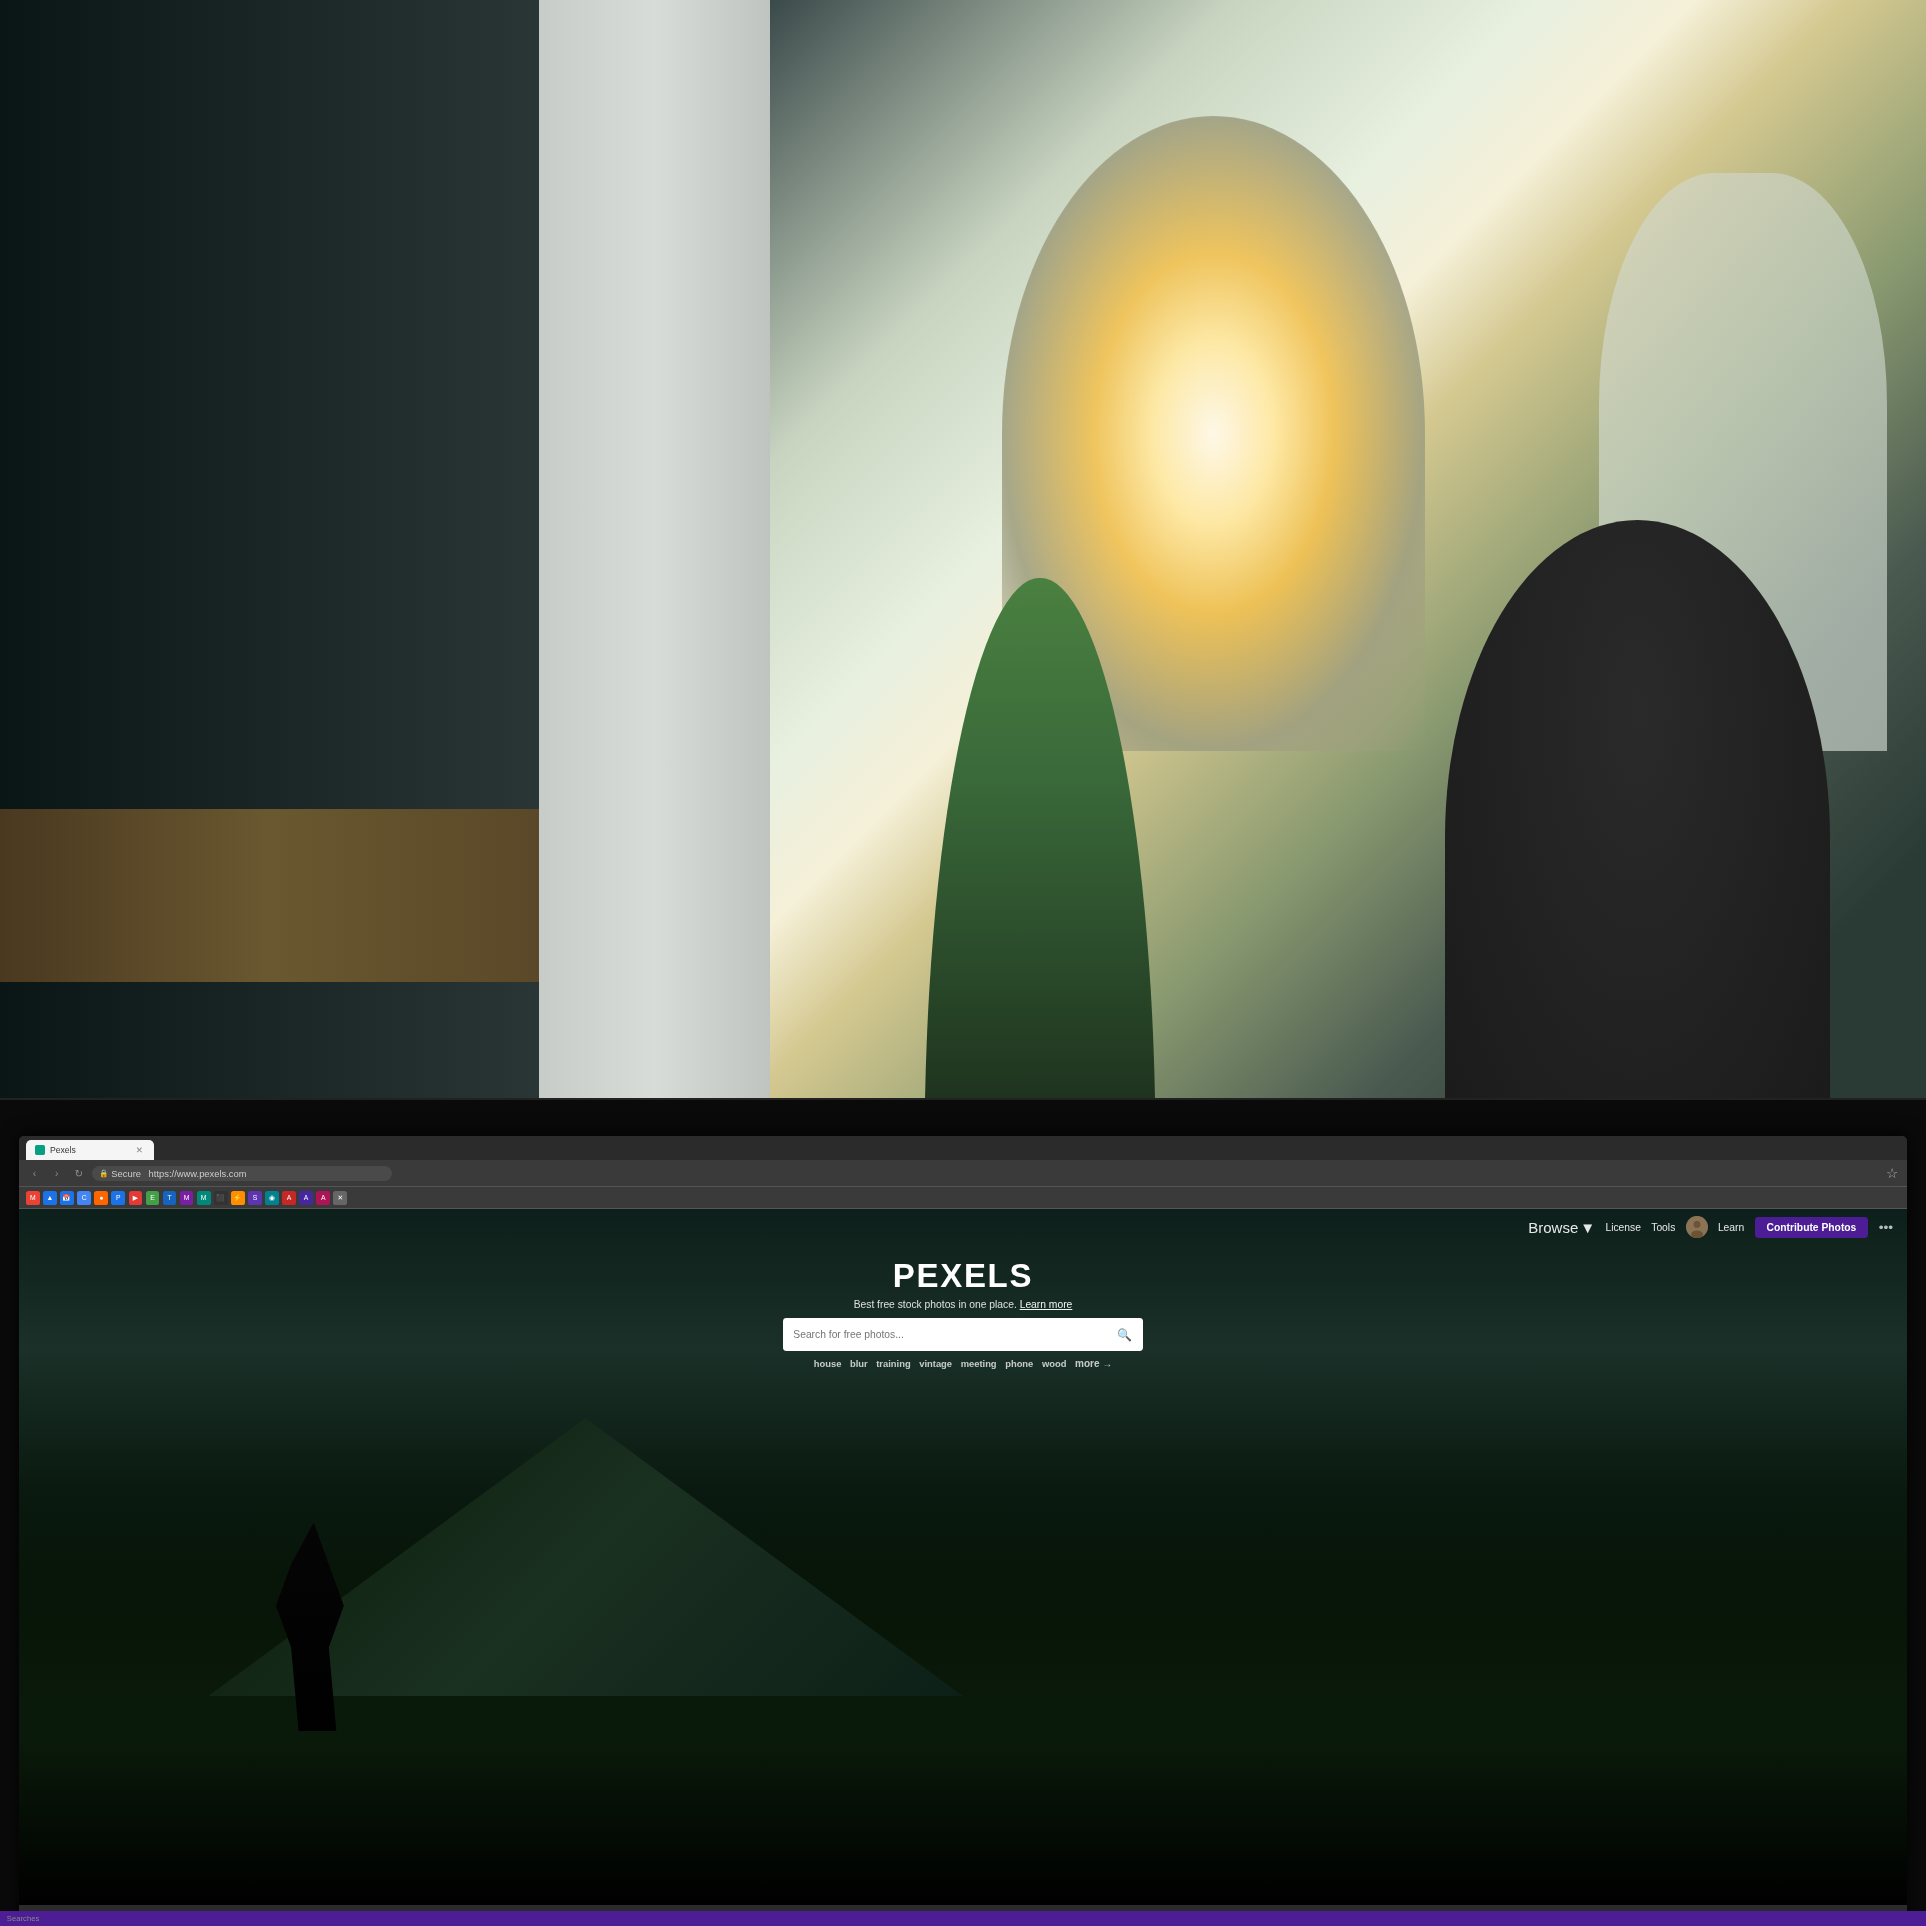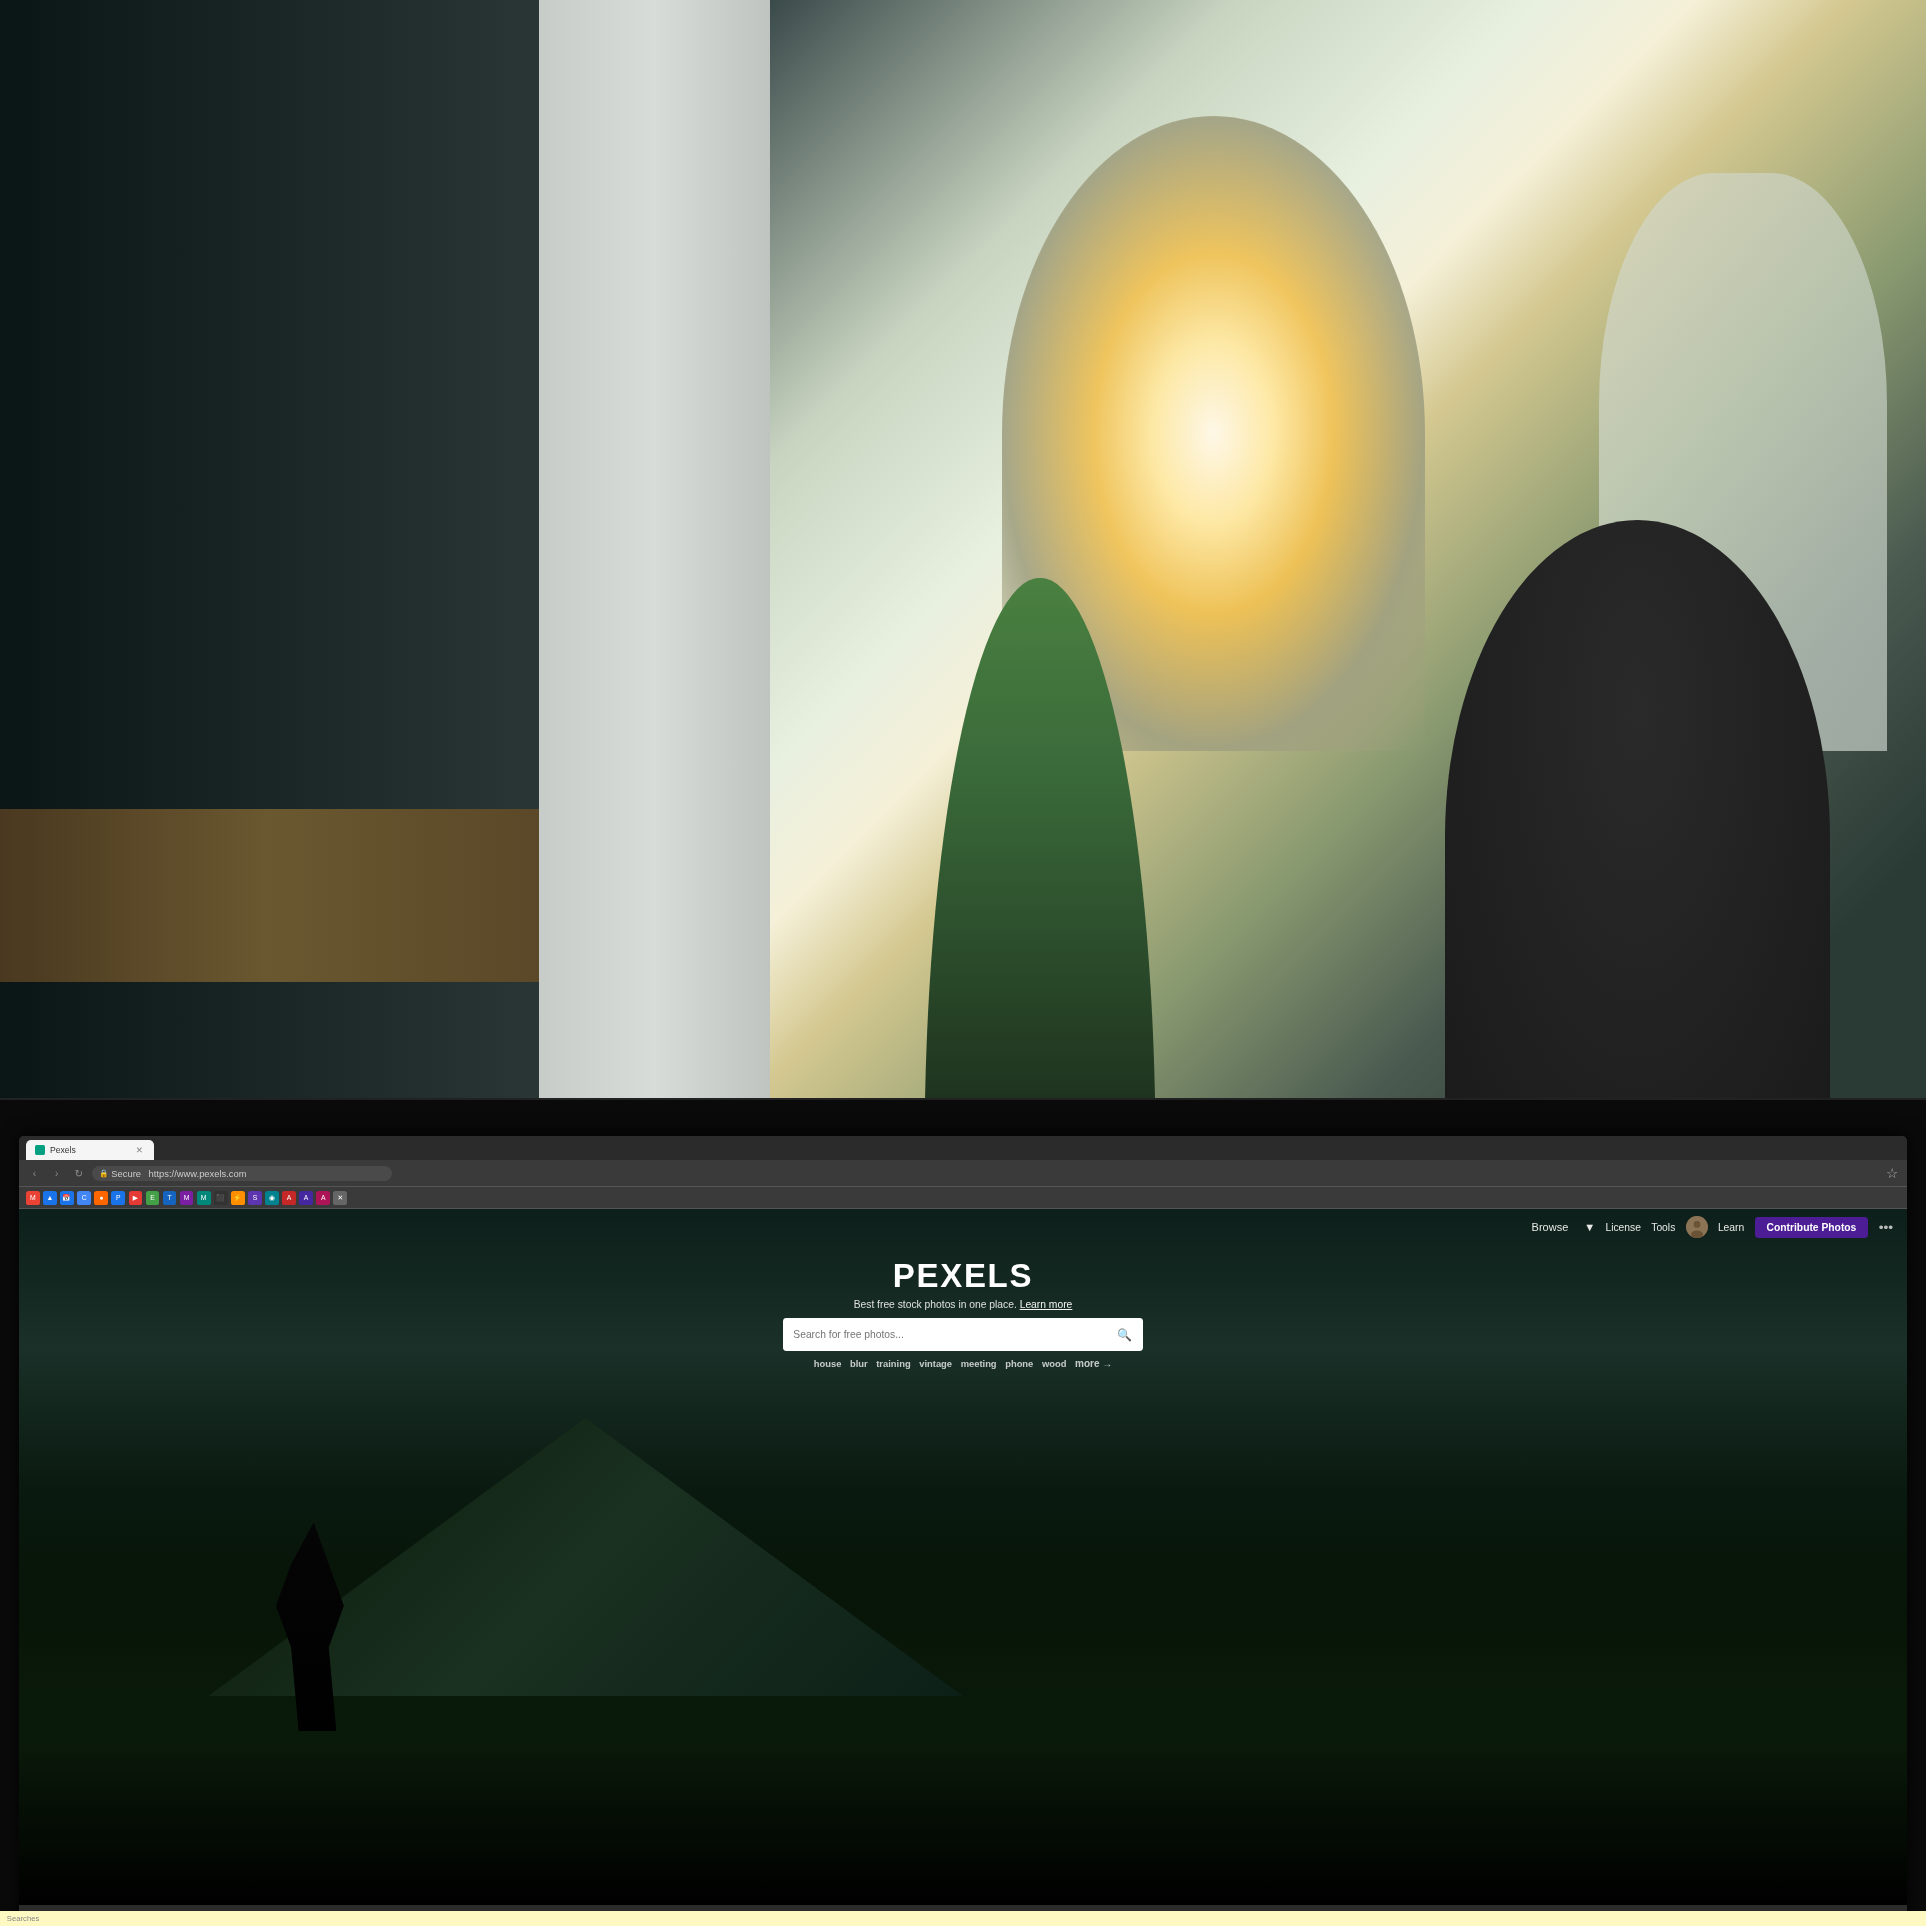--- a/index.html
+++ b/index.html
@@ -381,25 +381,25 @@
 
     .pexels-nav-right {
       display: flex;
       align-items: center;
       gap: 10.3px;
       margin-left: auto;
     }
 
     .nav-link {
       color: rgba(255,255,255,0.9);
-      font-size: 11px;
+      font-size: 15px;
       cursor: pointer;
       display: flex;
       align-items: center;
-      gap: 16px;
+      gap: 2px;
     }
 
     .nav-link-license {
       color: rgba(255,255,255,0.9);
       font-size: 10.3px;
     }
 
     .nav-tools {
       color: rgba(255,255,255,0.9);
       font-size: 10.3px;
@@ -518,21 +518,21 @@
       cursor: pointer;
     }
 
     
     .taskbar {
       position: absolute;
       bottom: 0;
       left: 0;
       width: 100%;
       height: 15.4px;
-      background: #fef9c3;
+      background: #4c1d95;
       display: flex;
       align-items: center;
       padding: 0 6.8px;
     }
 
     .taskbar-text {
       font-size: 7.7px;
       color: #888;
     }
   </style>

